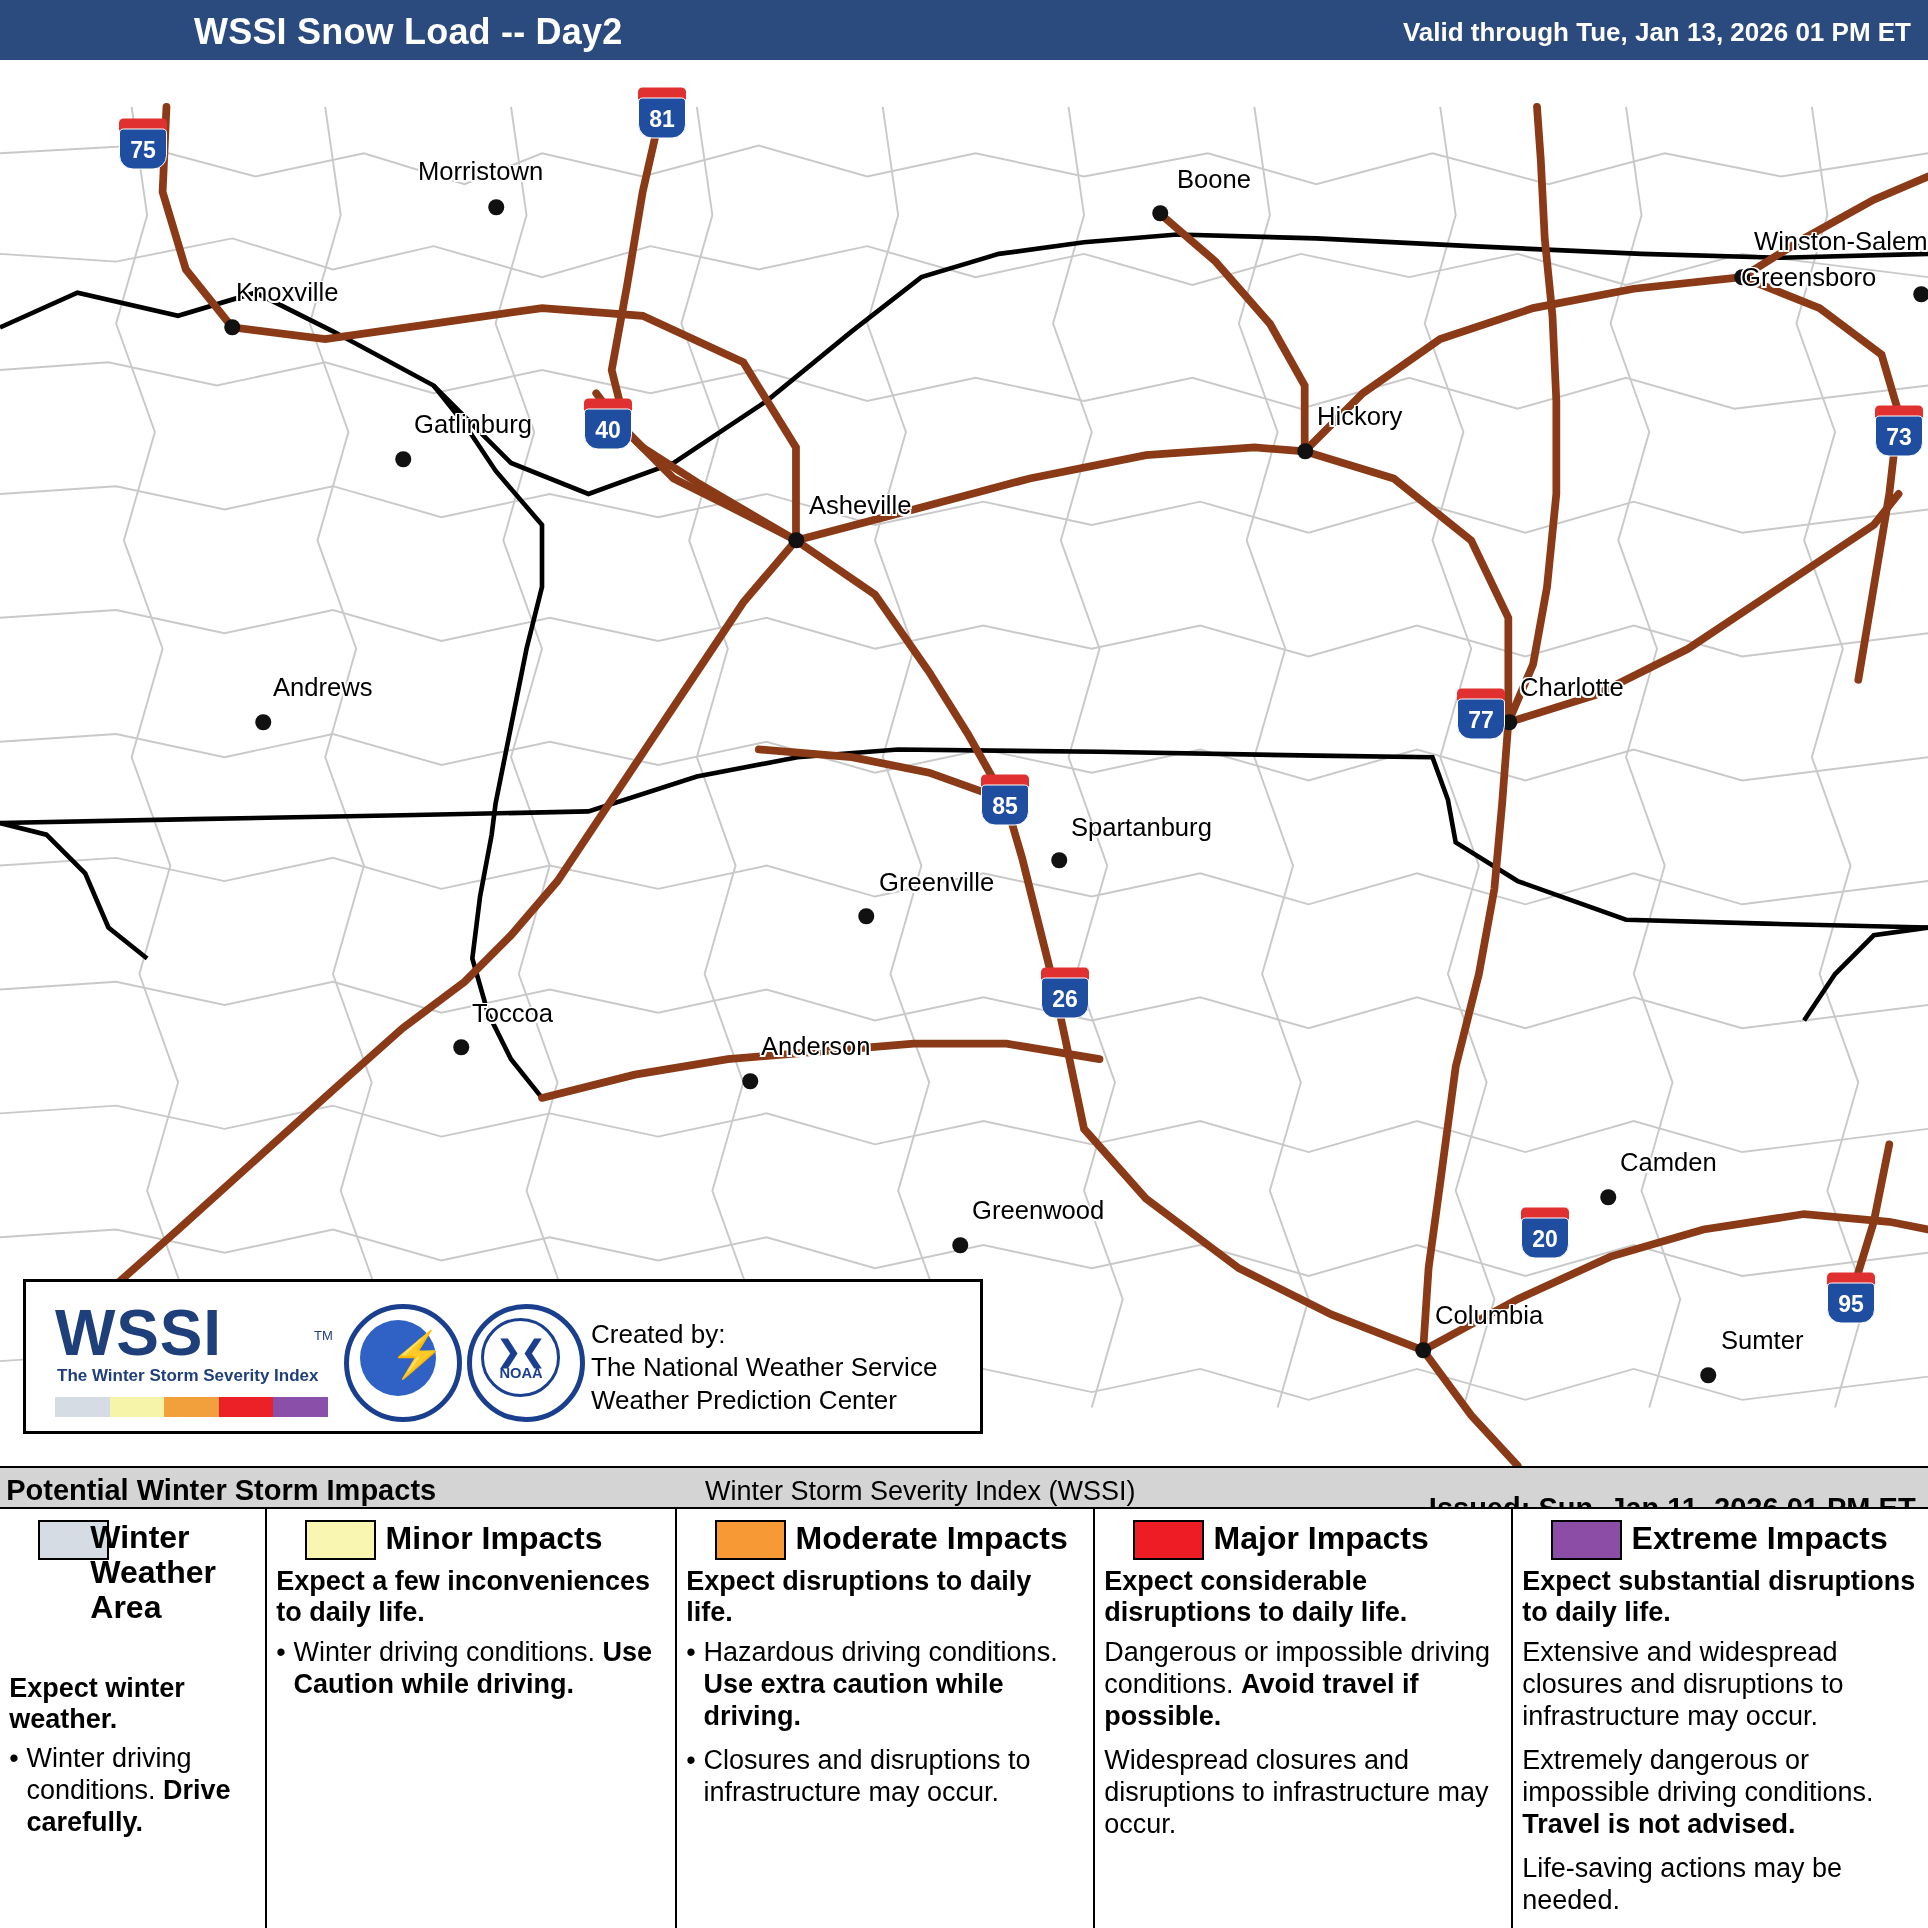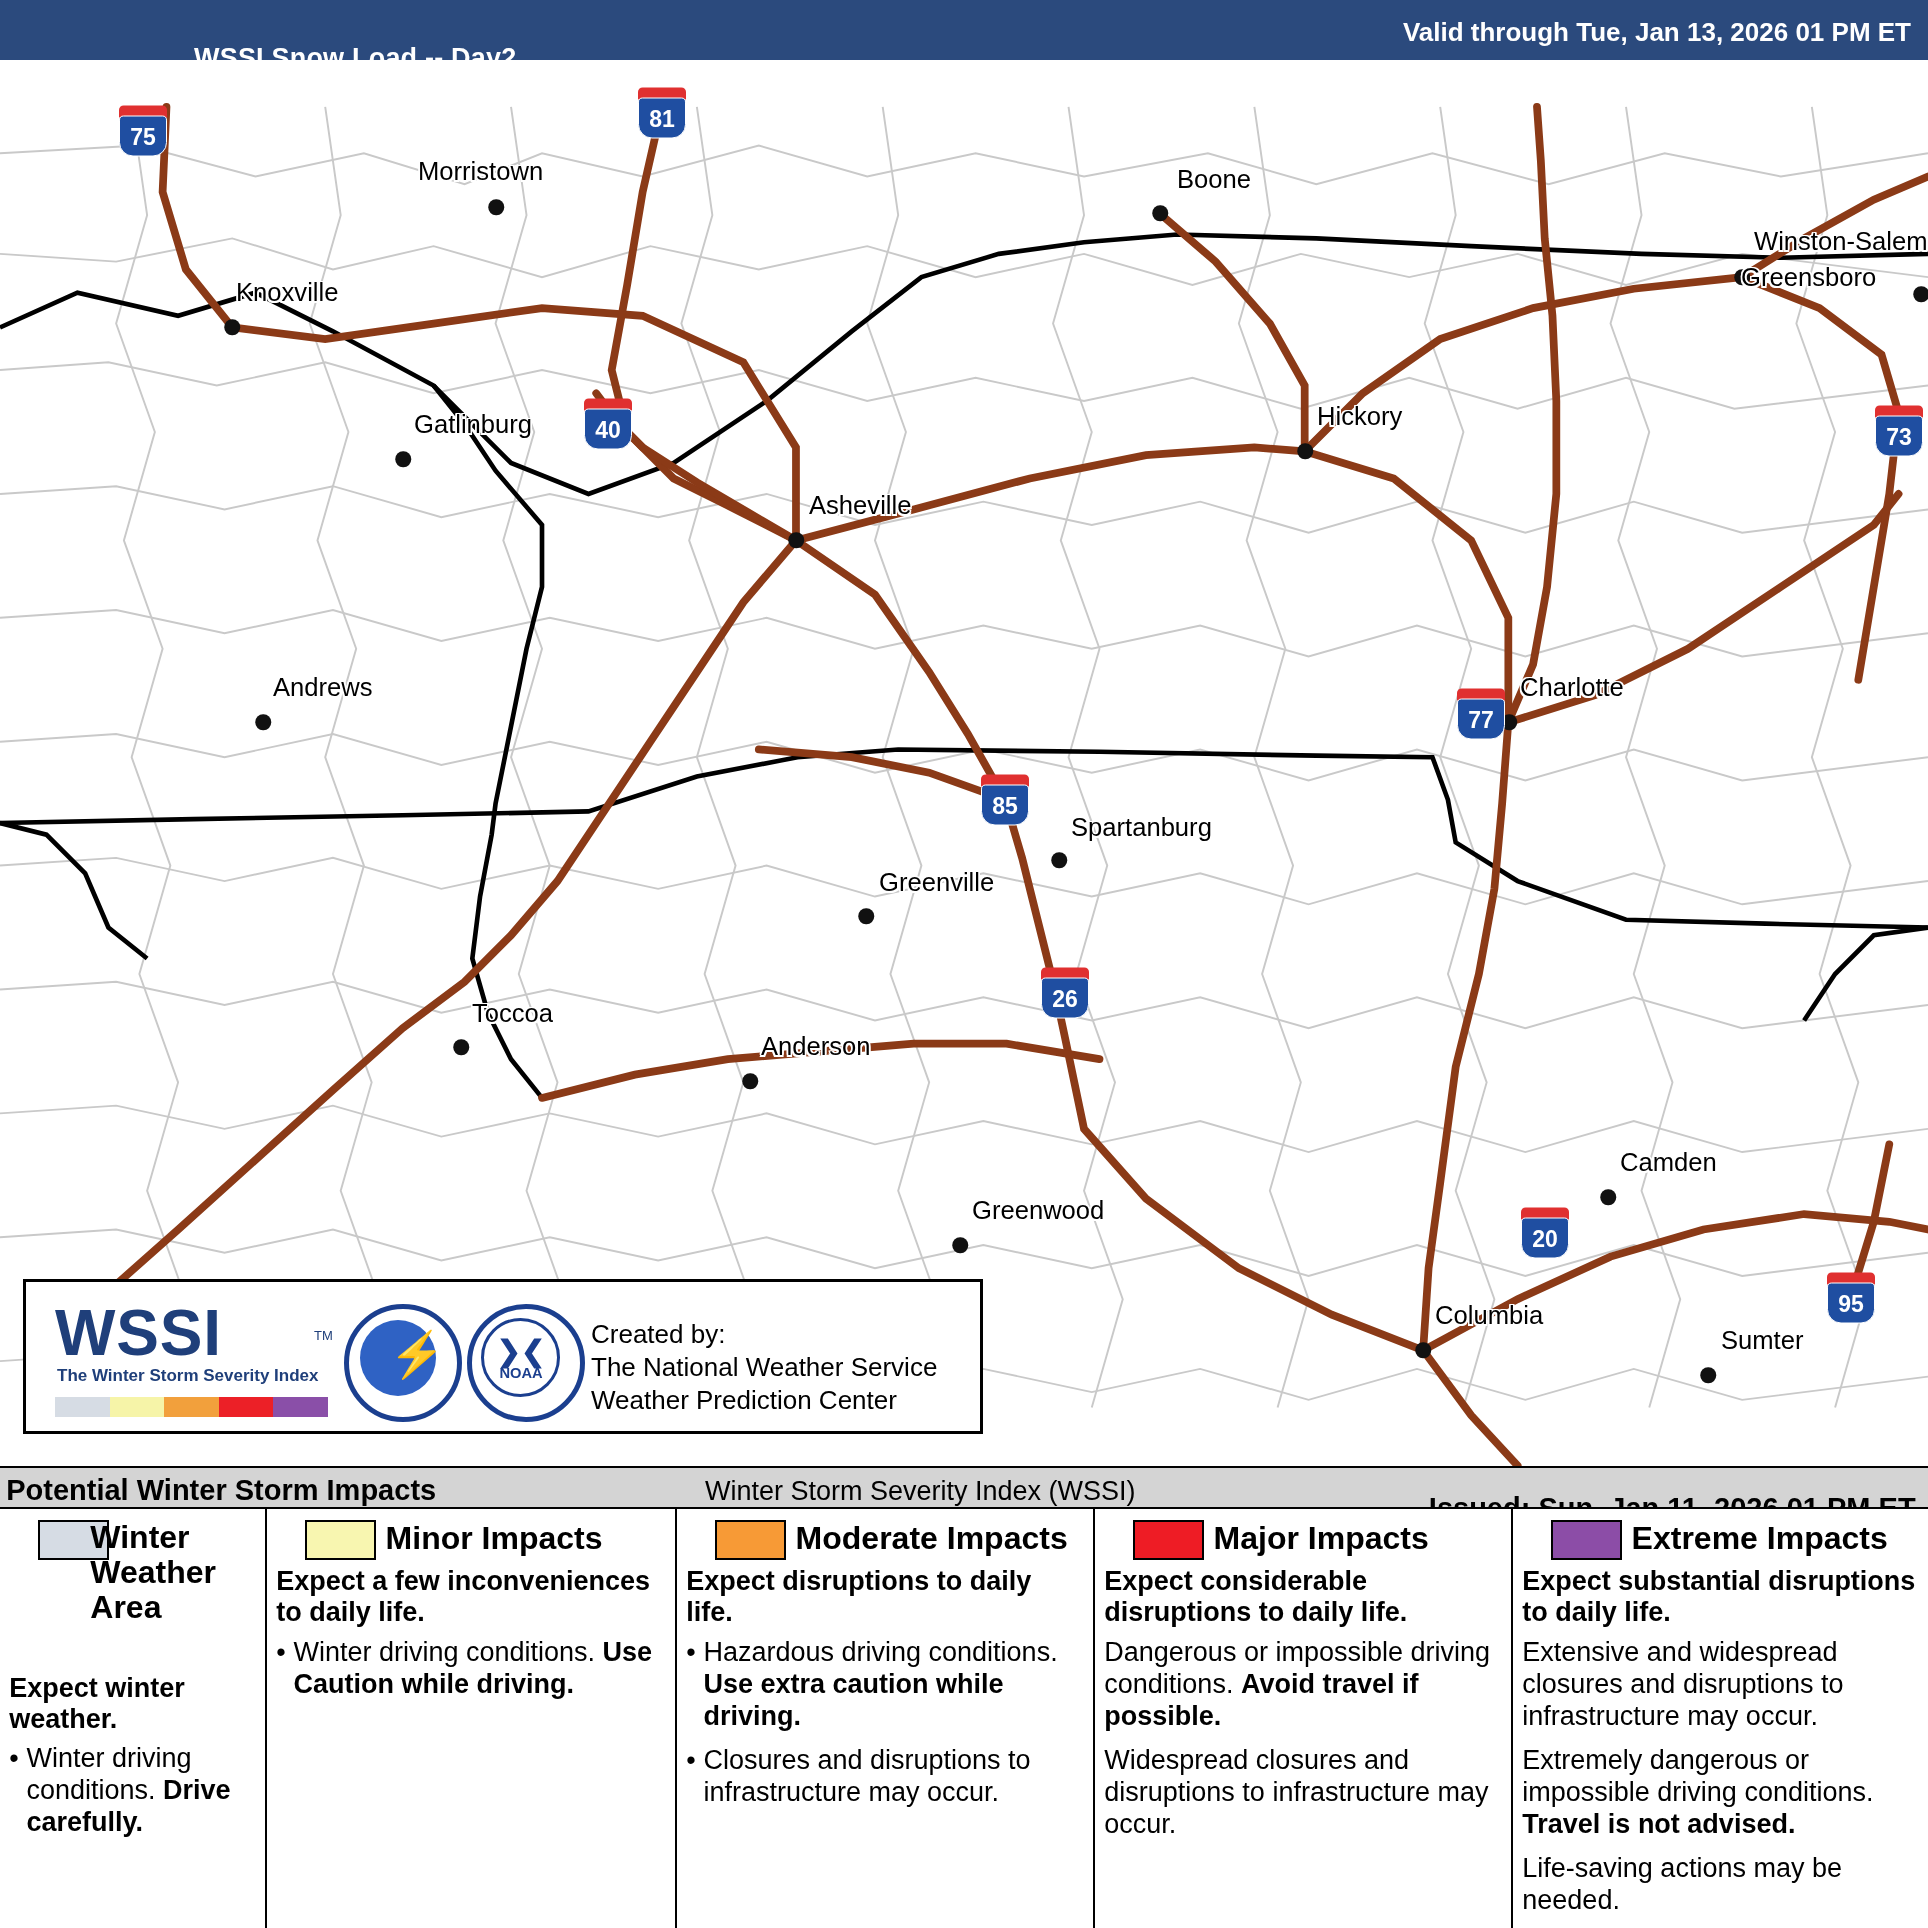--- a/index.html
+++ b/index.html
@@ -26,24 +26,23 @@
     left: 0; top: 0;
     width: 1928px;
     height: 60px;
     background: #2b4a7d;
     color: #ffffff;
   }
   .header-title {
     position: absolute;
     left: 194px;
     top: 11px;
-    font-size: 27px;
+    font-size: 36px;
     font-weight: bold;
     letter-spacing: 0.2px;
-    margin-top: 32px;
   }
   .header-valid {
     position: absolute;
     right: 17px;
     top: 17px;
     font-size: 26px;
     font-weight: bold;
   }
 
   
@@ -439,21 +438,21 @@
       <div class="city-label" style="left:1620px; top:1088px;">Camden</div>
 
       <div class="city-dot" style="left:1423px; top:1290px;"></div>
       <div class="city-label" style="left:1435px; top:1241px;">Columbia</div>
 
       <div class="city-dot" style="left:1708px; top:1315px;"></div>
       <div class="city-label" style="left:1721px; top:1266px;">Sumter</div>
     </div>
 
     <div>
-      <div class="shield" style="left:143px; top:71px;">
+      <div class="shield" style="left:143px; top:84px;">
         <div class="sh-top"></div>
           <div class="sh-body"></div>
         <div class="sh-num">75</div>
       </div>
       <div class="shield" style="left:662px; top:53px;">
         <div class="sh-top"></div>
           <div class="sh-body"></div>
         <div class="sh-num">81</div>
       </div>
       <div class="shield" style="left:608px; top:364px;">

